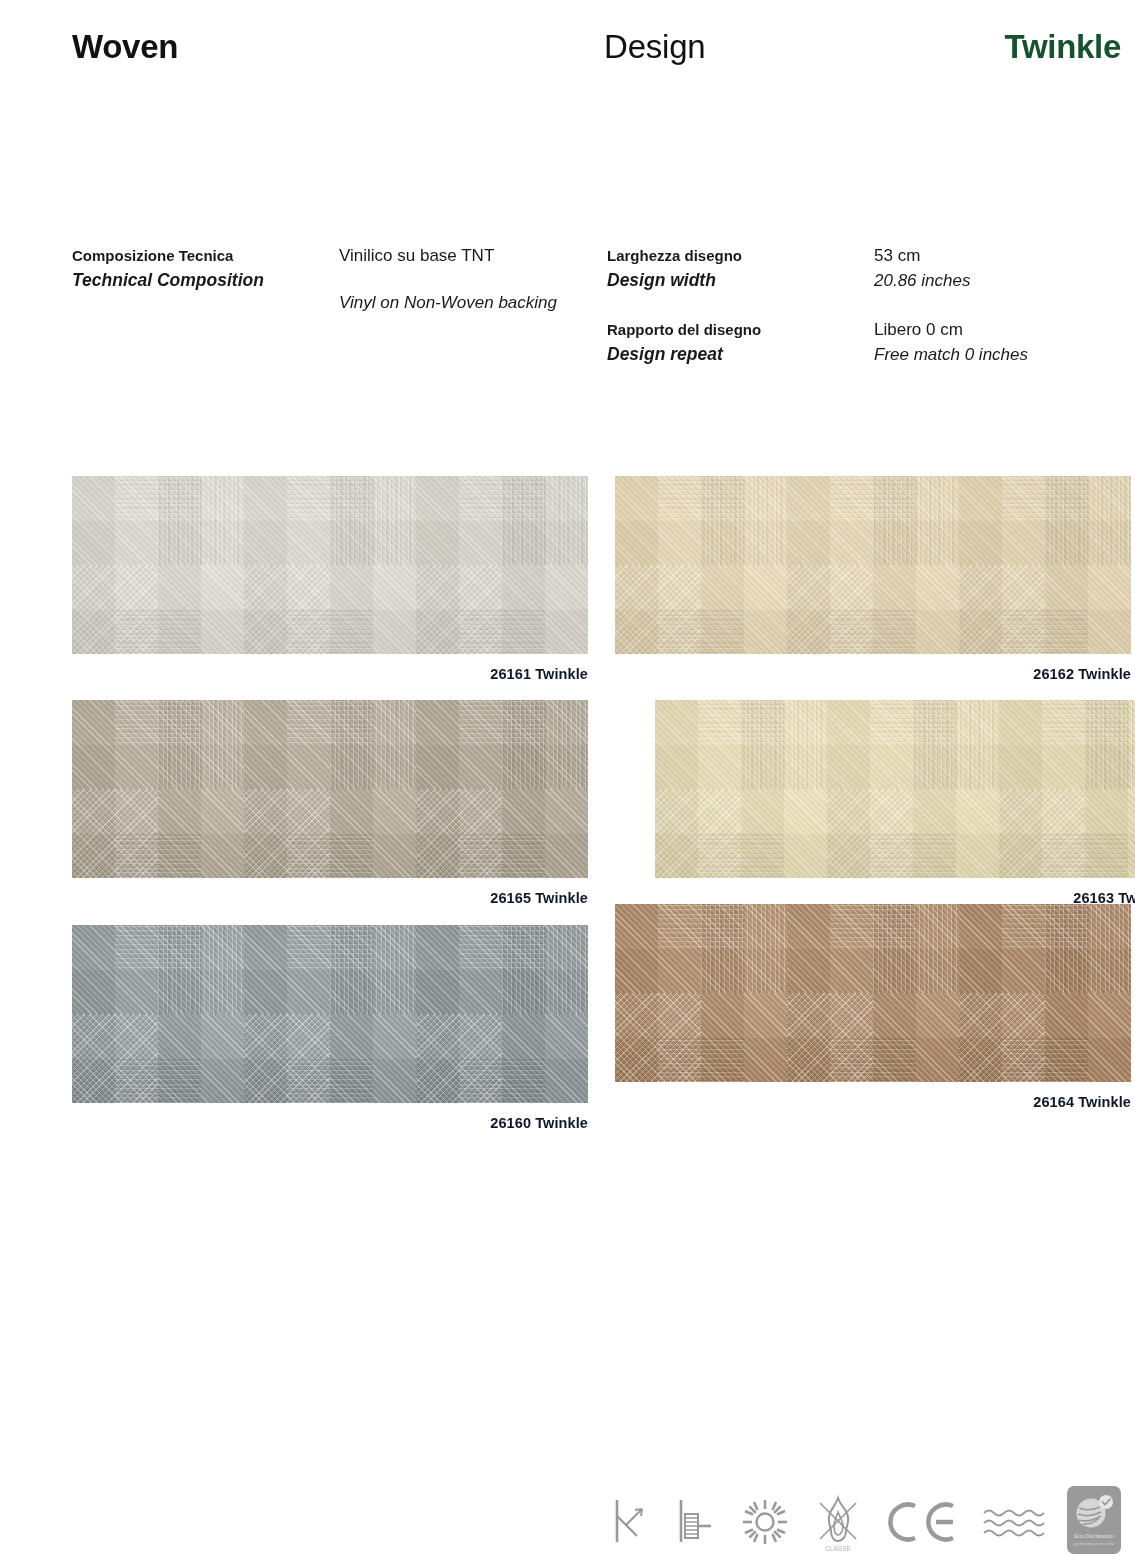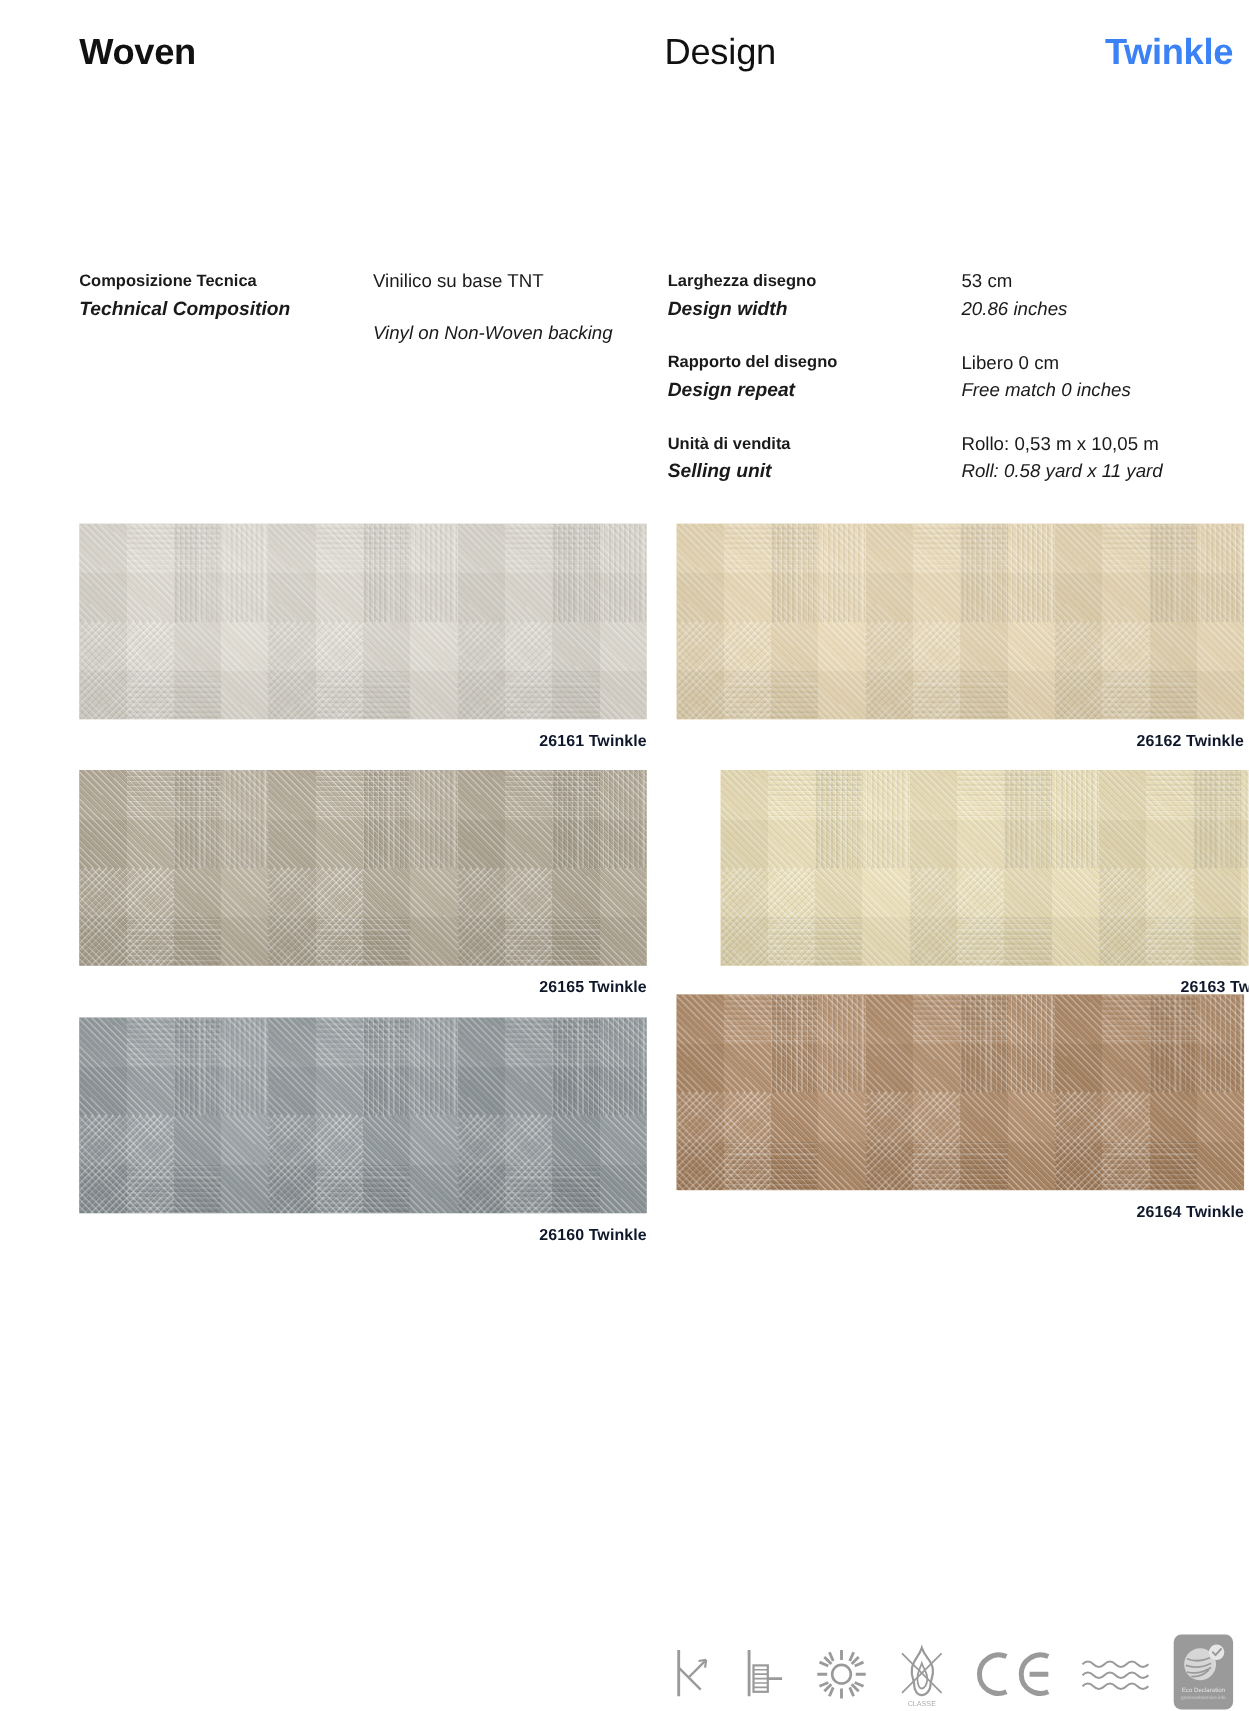--- a/index.html
+++ b/index.html
@@ -19,21 +19,21 @@
   .hdr-left{
     position:absolute;left:72px;top:28px;
     font-size:33px;font-weight:bold;letter-spacing:-0.3px;color:#111;
   }
   .hdr-center{
     position:absolute;left:604px;top:28px;
     font-size:33px;font-weight:normal;letter-spacing:-0.2px;color:#111;
   }
   .hdr-right{
     position:absolute;right:14px;top:28px;
-    font-size:33px;font-weight:bold;letter-spacing:-0.3px;color:#3b82f6;
+    font-size:33px;font-weight:bold;letter-spacing:-0.3px;color:#14532d;
     text-align:right;
     margin-left:24px;
   }
 
   
   .specs-left{position:absolute;left:72px;top:243px;width:520px;}
   .specs-right{position:absolute;left:607px;top:243px;width:520px;}
 
   .spec-row{position:relative;margin-bottom:24px;}
   .spec-row:last-child{margin-bottom:0;}
@@ -176,30 +176,20 @@
     <div class="spec-label">
       <div class="it">Rapporto del disegno</div>
       <div class="en">Design repeat</div>
     </div>
     <div class="spec-value">
       <div>Libero 0 cm</div>
       <div class="en">Free match 0 inches</div>
     </div>
   </div>
 
-  <div class="spec-row">
-    <div class="spec-label">
-      <div class="it">Unità di vendita</div>
-      <div class="en">Selling unit</div>
-    </div>
-    <div class="spec-value">
-      <div>Rollo: 0,53 m x 10,05 m</div>
-      <div class="en">Roll: 0.58 yard x 11 yard</div>
-    </div>
-  </div>
 
 </div>
 
 <div class="grid">
 
   <div class="cell" style="left:72px;top:0px;">
     <div class="sw" style="background: rgb(222, 218, 207);">
       <div class="tx a"></div>
       <div class="tx b"></div>
       <div class="tx c"></div>

